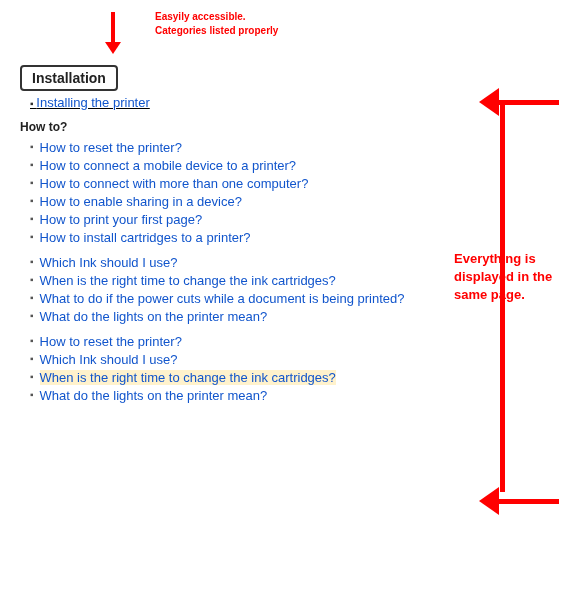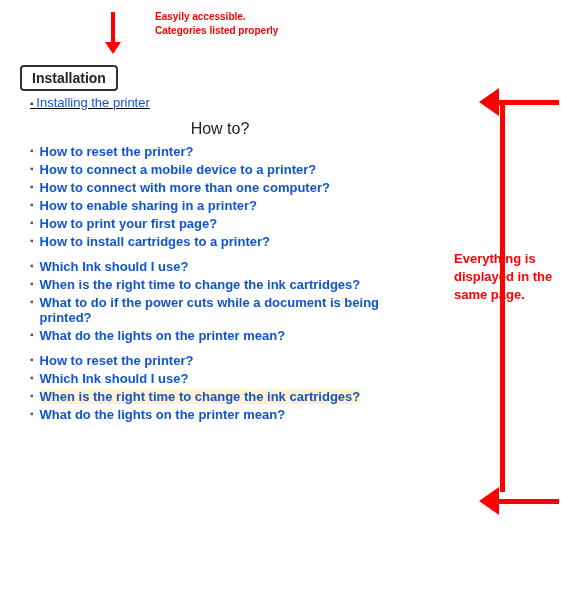--- a/index.html
+++ b/index.html
@@ -130,26 +130,25 @@
       content: "▪ ";
       color: #333;
       font-size: 10px;
     }
     .install-list li a {
       color: #1155cc;
       text-decoration: none;
     }
 
     .section-title {
-      font-size: 16px;
-      font-weight: normal;
+      font-size: 12px;
+      font-weight: bold;
       color: #222;
       margin-top: 10px;
       margin-bottom: 6px;
-      text-align: center;
     }
     .section-list {
       list-style: none;
       margin-left: 10px;
       margin-bottom: 10px;
     }
     .section-list li {
       margin-bottom: 3px;
       display: flex;
       align-items: flex-start;
@@ -158,21 +157,20 @@
       content: "▪";
       color: #555;
       font-size: 10px;
       margin-right: 6px;
       margin-top: 1px;
       flex-shrink: 0;
     }
     .section-list li a {
       color: #1155cc;
       text-decoration: none;
-      font-weight: bold;
     }
   </style>
 </head>
 <body>
 
 <div class="arrow-down-to-install">
   <div class="arrow-body-v"></div>
   <div class="arrow-head-down"></div>
 </div>
 
@@ -212,21 +210,21 @@
       <li>
           <a href="#">How to reset the printer?</a>
         </li>
       <li>
           <a href="#">How to connect a mobile device to a printer?</a>
         </li>
       <li>
           <a href="#">How to connect with more than one computer?</a>
         </li>
       <li>
-          <a href="#">How to enable sharing in a printer?</a>
+          <a href="#">How to enable sharing in a device?</a>
         </li>
       <li>
           <a href="#">How to print your first page?</a>
         </li>
       <li>
           <a href="#">How to install cartridges to a printer?</a>
         </li>
     </ul>
   </div>
 

